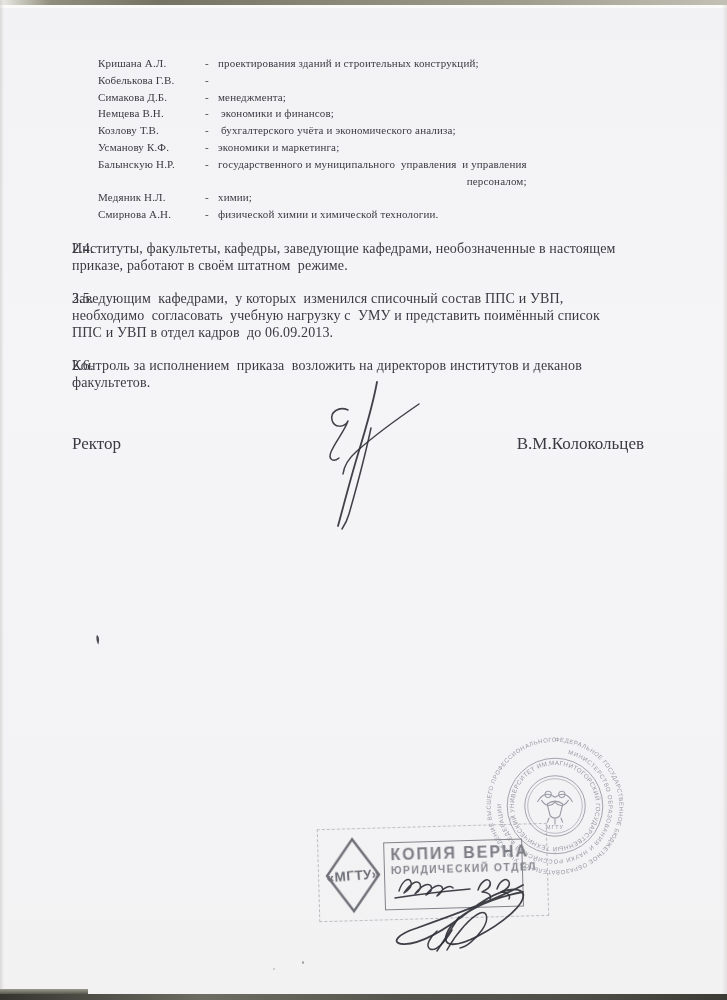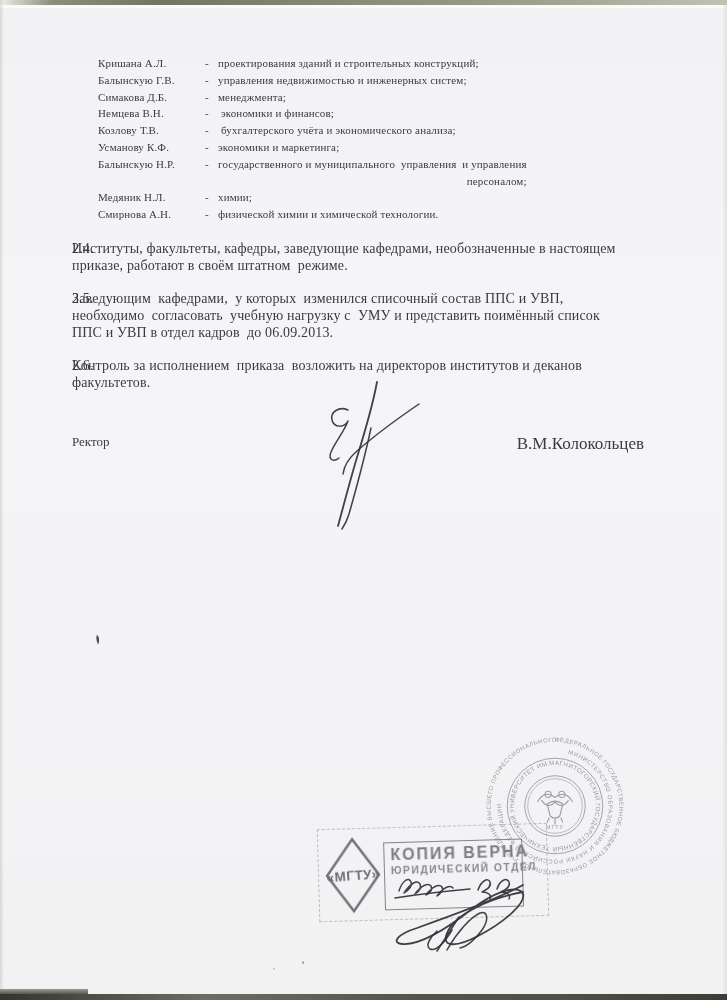--- a/index.html
+++ b/index.html
@@ -25,21 +25,21 @@
   .row{display:flex;align-items:flex-start;}
   .nm{width:107px;flex:0 0 107px;white-space:nowrap;}
   .dash{width:13px;flex:0 0 13px;text-align:left;}
   .ds{white-space:pre-wrap;max-width:440px;text-align:right;}
 
   .para{position:absolute;left:72px;width:580px;font-size:14px;line-height:16.8px;letter-spacing:.15px;}
   .pnum{position:absolute;left:0;top:0;}
   .ptext{white-space:pre-wrap;}
   .p24{top:241px;} .p25{top:291px;} .p26{top:358px;}
 
-  .signoff-role{position:absolute;left:72px;top:434px;font-size:13px;}
+  .signoff-role{position:absolute;left:72px;top:434px;font-size:17px;}
   .signoff-name{position:absolute;right:83px;top:434px;font-size:17px;}
 
   
   .ink{position:absolute;left:0;top:0;pointer-events:none;}
   .ink path{fill:none;stroke:#31313a;stroke-width:1.5;stroke-linecap:round;stroke-linejoin:round;opacity:.92;}
   .ink path.thick{stroke-width:1.8;}
   .ink path.speck{fill:#2e2e36;stroke:none;opacity:.85;}
 
   
   .copy-stamp{position:absolute;left:318px;top:826px;width:232px;height:94px;
@@ -75,23 +75,22 @@
   <div class="edge-left"></div>
   <div class="edge-right"></div>
 
   <section class="assign-list">
     <div class="row">
         <span class="nm">Кришана А.Л.</span>
         <span class="dash">-</span>
         <span class="ds">проектирования зданий и строительных конструкций;</span>
       </div>
     <div class="row">
-        <span class="nm">Балынскую Г.В.</span>
-        <span class="dash">-</span>
-        <span class="ds">управления недвижимостью и инженерных систем;</span>
+        <span class="nm">Кобелькова Г.В.</span>
+        <span class="dash">-</span>
       </div>
     <div class="row">
         <span class="nm">Симакова Д.Б.</span>
         <span class="dash">-</span>
         <span class="ds">менеджмента;</span>
       </div>
     <div class="row">
         <span class="nm">Немцева В.Н.</span>
         <span class="dash">-</span>
         <span class="ds"> экономики и финансов;</span>

